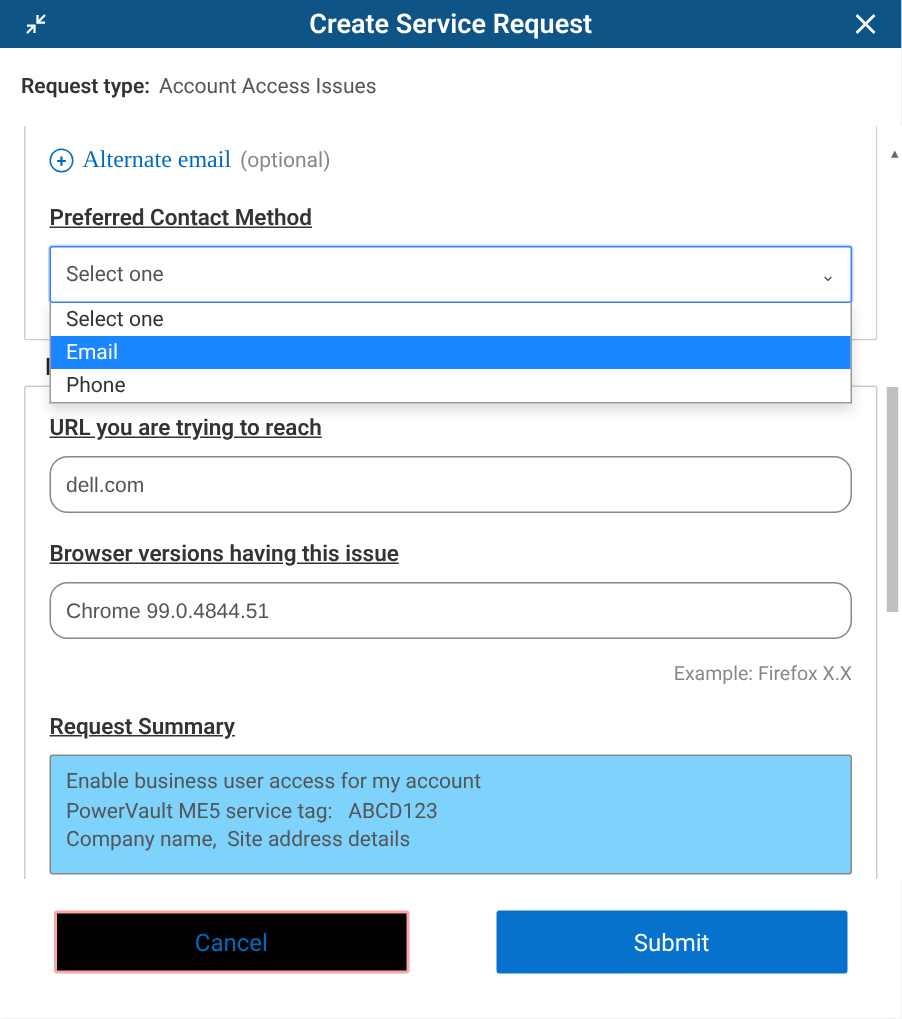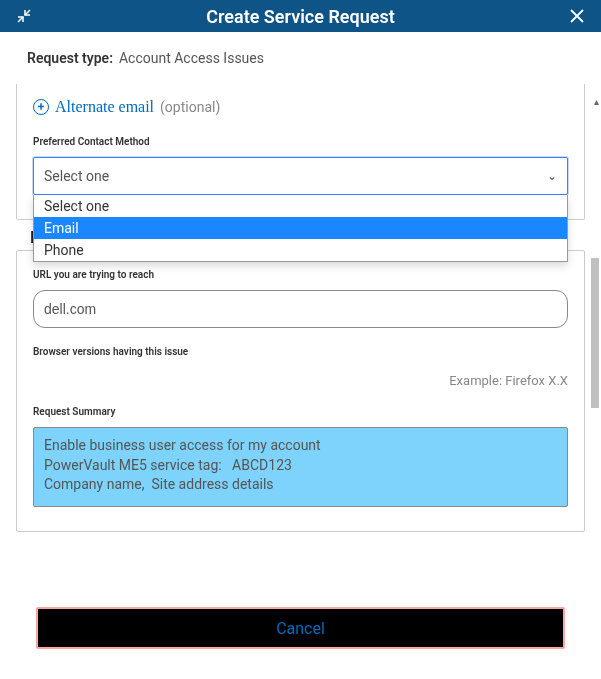--- a/index.html
+++ b/index.html
@@ -49,21 +49,21 @@
     .close-icon {
       width: 20px;
       height: 20px;
       display: flex;
       align-items: center;
       justify-content: center;
       cursor: pointer;
       font-size: 20px;
     }
     .request-type-row {
-      padding: 18px 27px;
+      padding: 18px 14px;
       font-size: 14px;
       color: #333;
       display: flex;
       gap: 6px;
     }
     .request-type-label {
       font-weight: 600;
     }
     .request-type-value {
       color: #555;
@@ -114,25 +114,26 @@
     .alt-email-link {
       color: #006bbd;
       font-size: 16px;
       font-family: Liberation Serif, serif;
     }
     .optional-text {
       color: #888;
       font-size: 14px;
     }
     .field-label {
-      font-size: 10px;
+      font-size: 15px;
       font-weight: 600;
       color: #333;
       margin-bottom: 10px;
       display: block;
+      text-decoration: underline;
     }
     .select-wrap {
       position: relative;
     }
     .select-box {
       width: 100%;
       height: 38px;
       border: 1px solid #3b82f6;
       border-radius: 2px;
       padding: 0 10px;
@@ -319,34 +320,36 @@
       <div style="height:10px;"></div>
 
       <div class="card">
         <div class="field-group">
           <label class="field-label">URL you are trying to reach</label>
           <input class="text-input" type="text" value="dell.com" style="">
         </div>
 
         <div class="field-group">
           <label class="field-label">Browser versions having this issue</label>
+          <input class="text-input" type="text" value="Chrome 99.0.4844.51" style="">
           <div class="example-text">Example: Firefox X.X</div>
         </div>
 
         <div class="field-group">
           <label class="field-label">Request Summary</label>
           <div class="textarea">Enable business user access for my account
 PowerVault ME5 service tag:   ABCD123
 Company name,  Site address details</div>
 
         </div>
       </div>
 
     </div>
   </div>
 
   <div class="scrollbar-arrow-up">▴</div>
   <div class="scrollbar-thumb"></div>
 
   <div class="footer">
     <div class="btn btn-cancel">Cancel</div>
+    <div class="btn btn-submit">Submit</div>
   </div>
 </div>
 
 </body></html>

